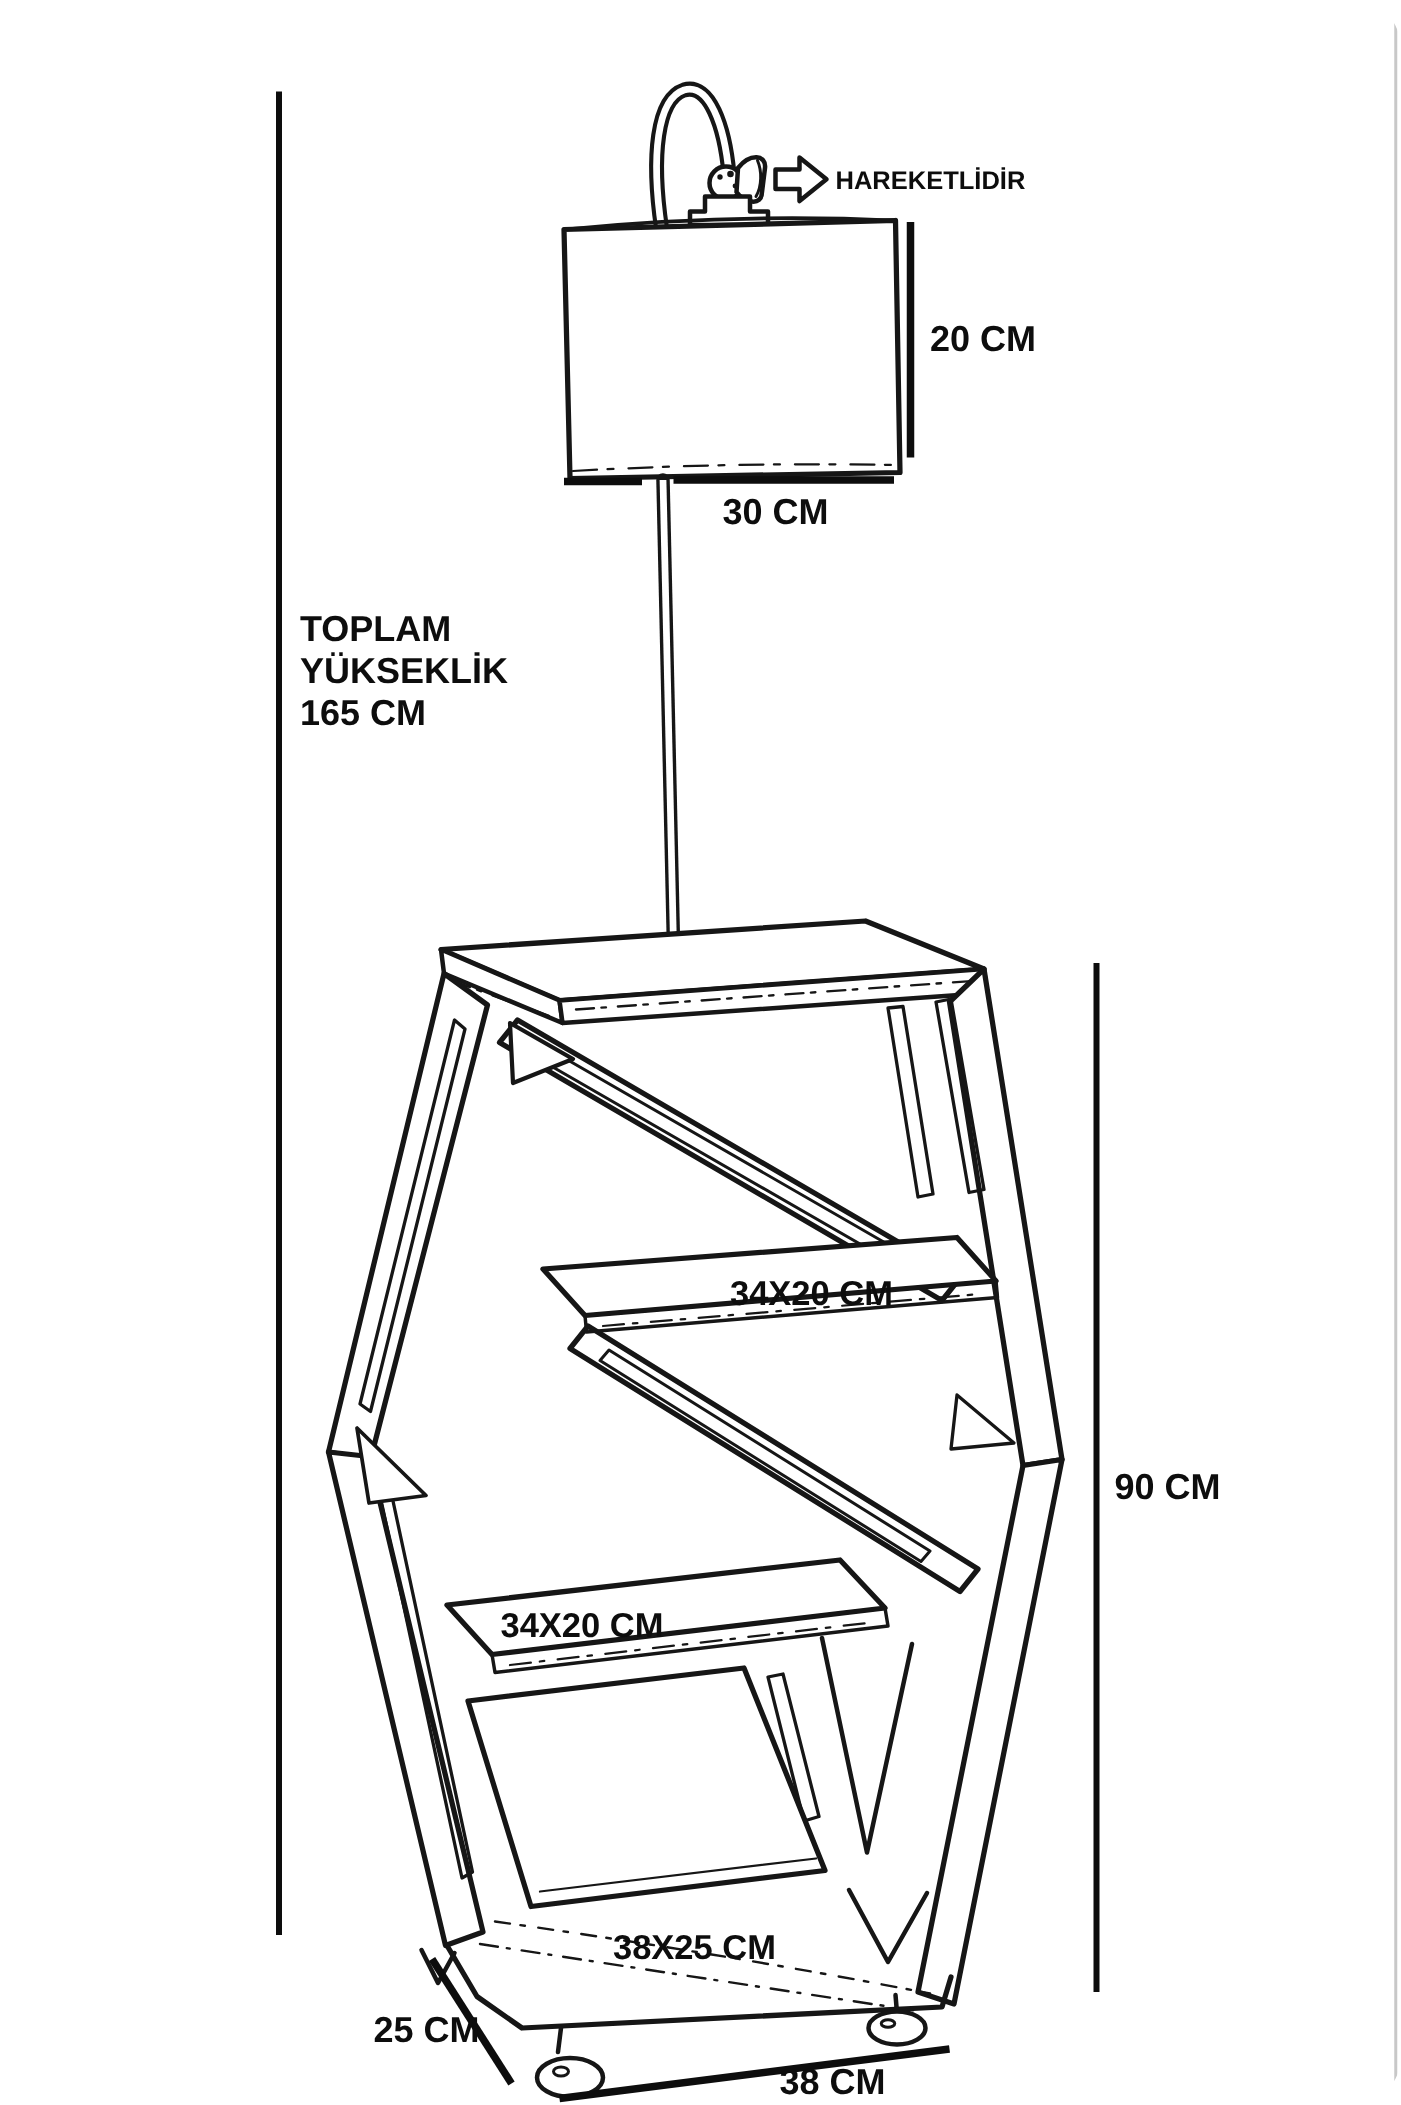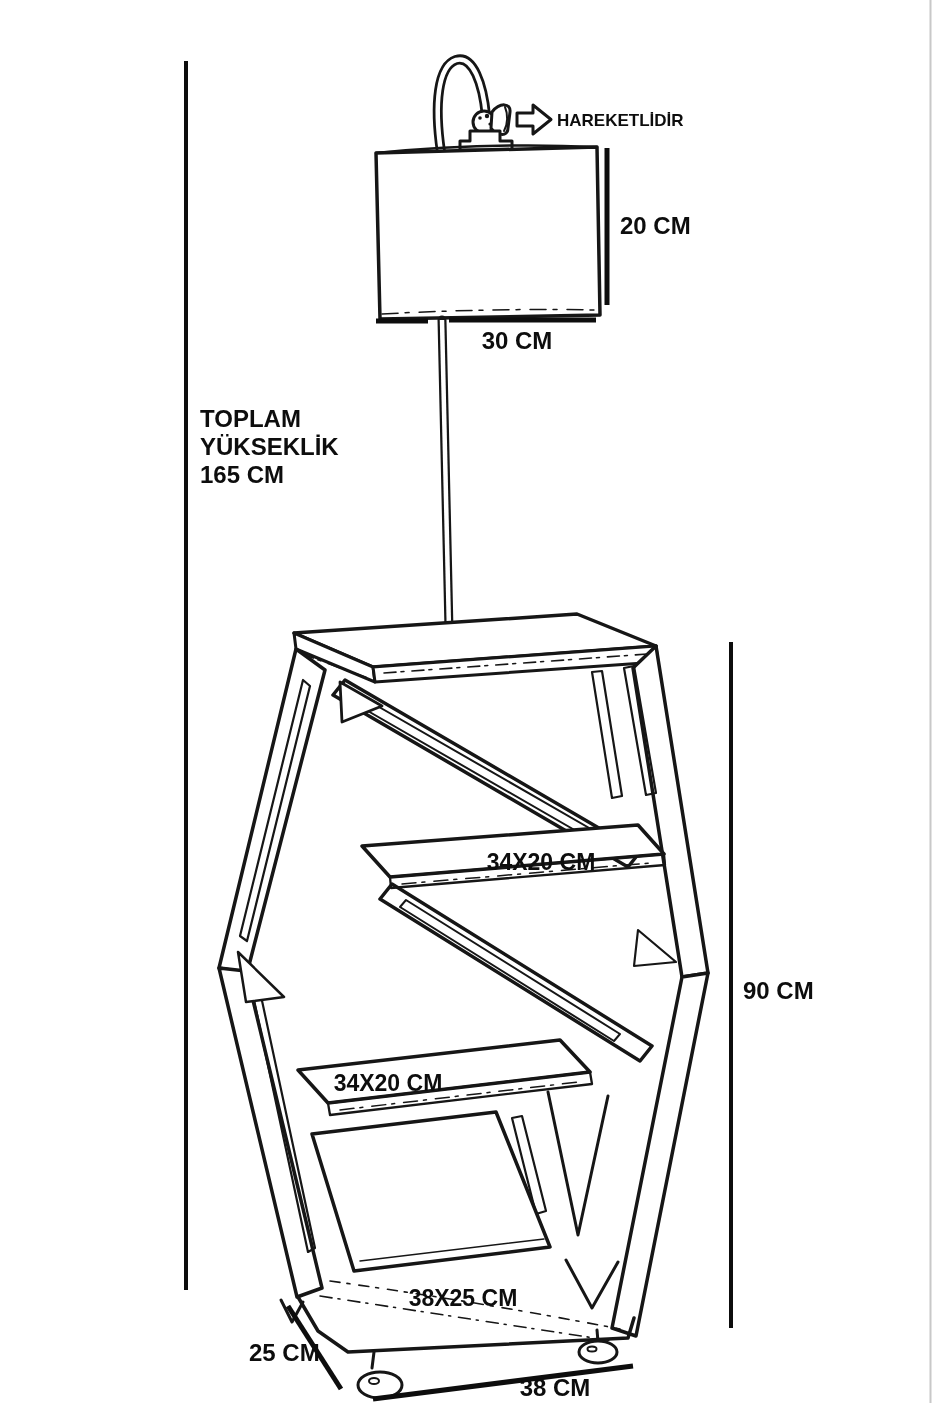--- a/index.html
+++ b/index.html
@@ -3,20 +3,21 @@
 <meta charset="utf-8">
 <style>
   html, body { margin: 0; padding: 0; background: #ffffff; }
   .stage {
     position: relative;
     width: 934px;
     height: 1403px;
     background: #ffffff;
     font-family: "Liberation Sans", sans-serif;
     overflow: hidden;
+    border-radius: 32px;
   }
   svg { position: absolute; top: 0; left: 0; }
   .ink   { stroke: #161616; fill: none; stroke-linecap: round; stroke-linejoin: round; }
   .fillw { fill: #ffffff; }
   .dim   { stroke: #0d0d0d; }
   text.lbl {
     fill: #0d0d0d;
     font-family: "Liberation Sans", sans-serif;
     font-weight: 700;
   }

